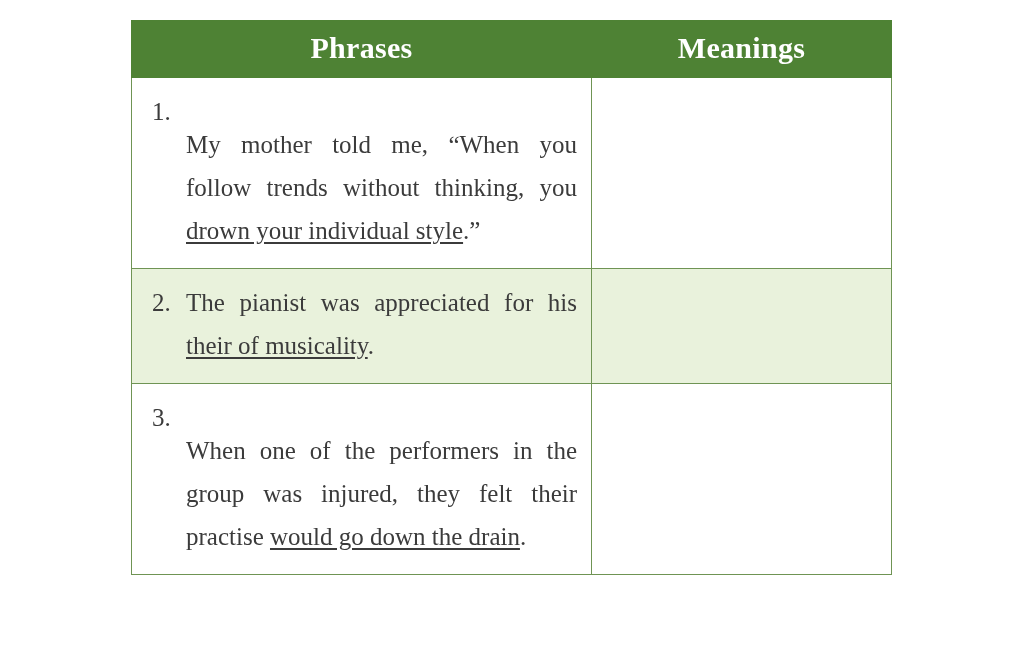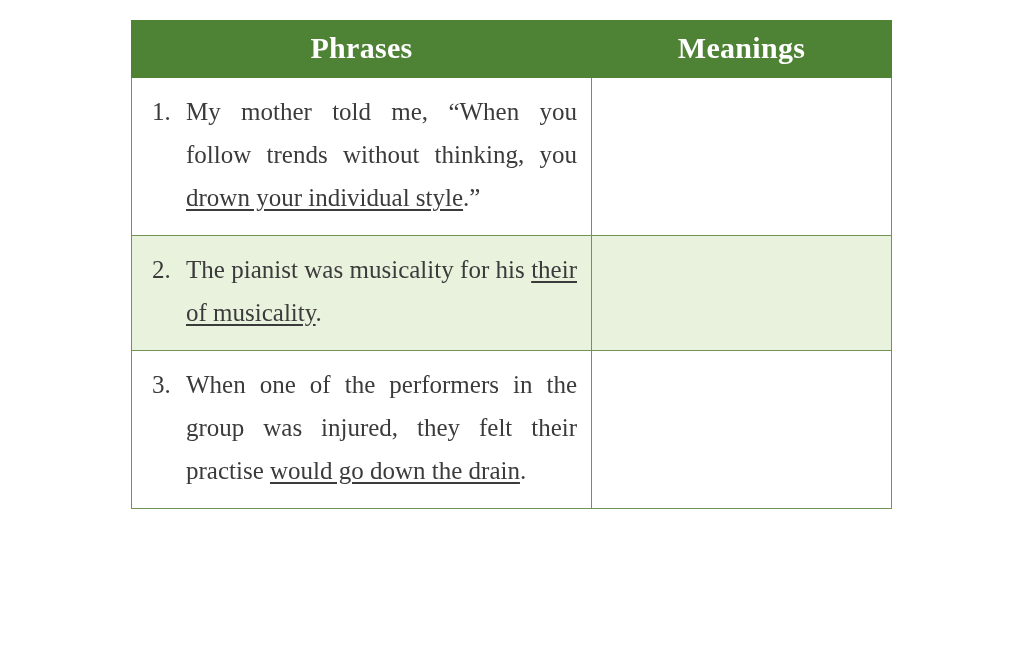--- a/index.html
+++ b/index.html
@@ -73,20 +73,21 @@
     flex: 1 1 auto;
     font-size: 25px;
     line-height: 43px;
     text-align: justify;
     text-align-last: left;
     color: #3b3b3b;
     hyphens: none;
   }
   .txt.justify-all {
     text-align: justify;
+    margin-top: 33px;
   }
   .txt u {
     text-decoration: underline;
     text-underline-offset: 3px;
   }
   .meaning-blank {
     display: block;
     min-height: 24px;
   }
 </style>
@@ -114,21 +115,21 @@
           </div>
         </td>
         <td class="meaning-cell">
           <span class="meaning-blank"></span>
         </td>
       </tr>
       <tr class="row-even">
         <td class="phrase-cell">
           <div class="phrase-inner">
             <span class="num">2.</span>
-            <span class="txt"><span>The pianist was musicality for his </span><u>their of musicality</u><span>.</span></span>
+            <span class="txt"><span>The pianist was appreciated for his </span><u>their of musicality</u><span>.</span></span>
           </div>
         </td>
         <td class="meaning-cell">
           <span class="meaning-blank"></span>
         </td>
       </tr>
       <tr class="row-odd">
         <td class="phrase-cell">
           <div class="phrase-inner">
             <span class="num">3.</span>

